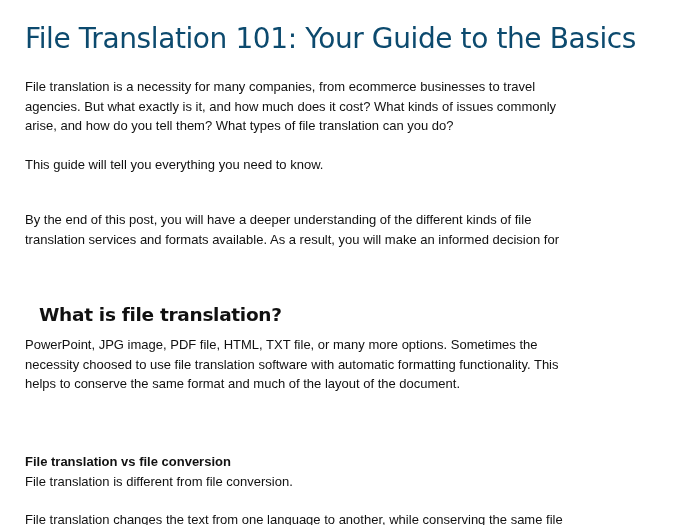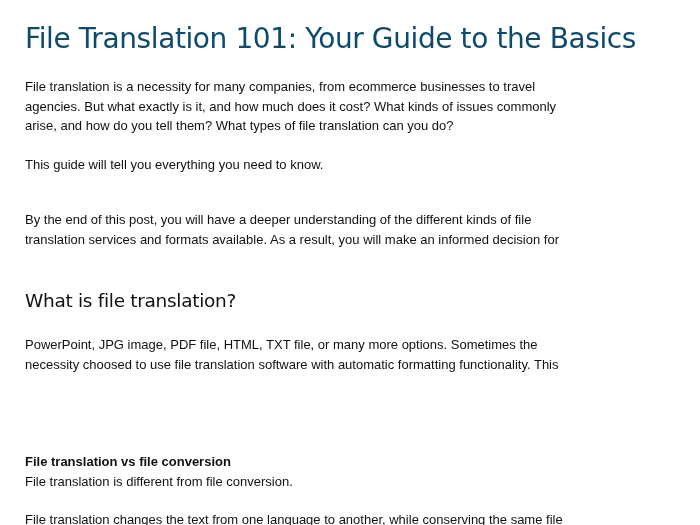--- a/index.html
+++ b/index.html
@@ -10,23 +10,23 @@
       position: relative;
     }
     .doc { position: absolute; left: 25px; top: 0; width: 660px; }
     h1 {
       position: absolute; left: 0; top: 22px; margin: 0;
       font-family: "DejaVu Sans", sans-serif;
       font-weight: normal; font-size: 28px; letter-spacing: -0.4px;
       color: #0c4a6e; white-space: nowrap;
     }
     h2 {
-      position: absolute; left: 0; margin: 0;
+      position: absolute; left: 0; margin: 14px;
       font-family: "DejaVu Sans", sans-serif;
-      font-weight: normal; font-size: 18.5px; letter-spacing: -0.3px;
+      font-weight: bold; font-size: 18.5px; letter-spacing: -0.3px;
       color: #111; white-space: nowrap;
     }
     .p {
       position: absolute; left: 0; margin: 0;
       font-size: 13px; line-height: 19.5px; color: #111;
       width: 660px;
     }
     .line { display: block; white-space: nowrap; }
     .bold { font-weight: bold; }
   </style>
@@ -49,20 +49,21 @@
   <div class="p" style="top:194px;margin-top:16px;">
     <span class="line">By the end of this post, you will have a deeper understanding of the different kinds of file</span>
     <span class="line">translation services and formats available. As a result, you will make an informed decision for</span>
   </div>
 
   <h2 style="top:290px;">What is file translation?</h2>
 
   <div class="p" style="top:335px;">
     <span class="line">PowerPoint, JPG image, PDF file, HTML, TXT file, or many more options. Sometimes the</span>
     <span class="line">necessity choosed to use file translation software with automatic formatting functionality. This</span>
+    <span class="line">helps to conserve the same format and much of the layout of the document.</span>
   </div>
 
   <div class="p" style="top:452px;">
     <span class="line bold">File translation vs file conversion</span>
     <span class="line">File translation is different from file conversion.</span>
   </div>
 
   <div class="p" style="top:510px;">
     <span class="line">File translation changes the text from one language to another, while conserving the same file</span>
   </div>

